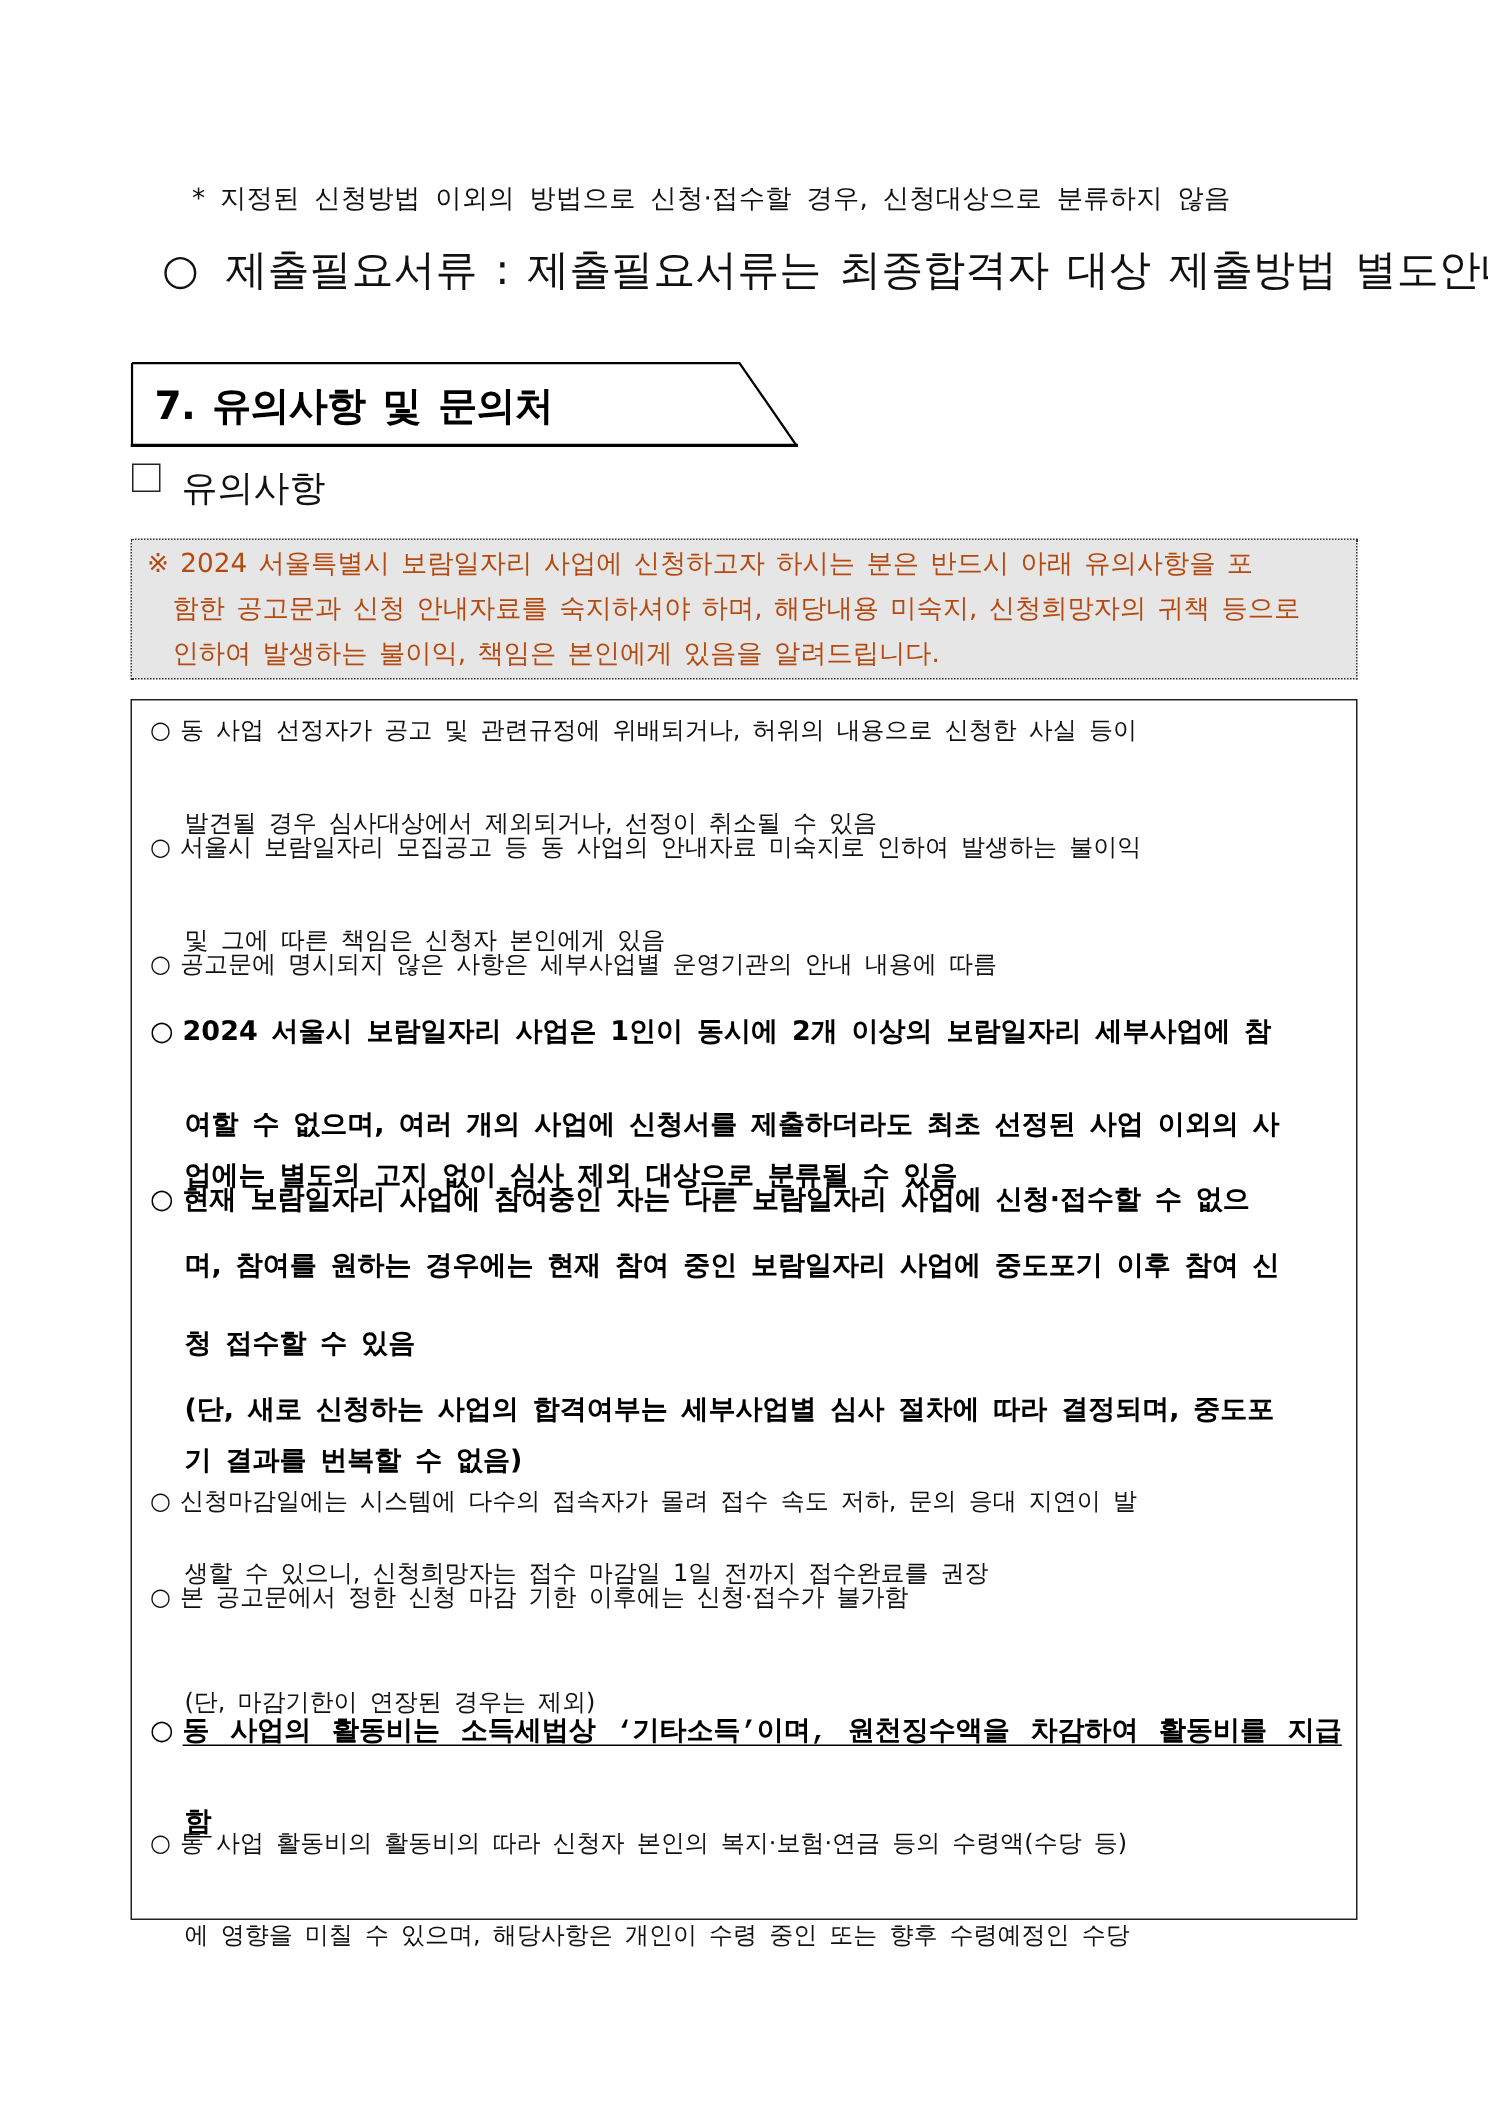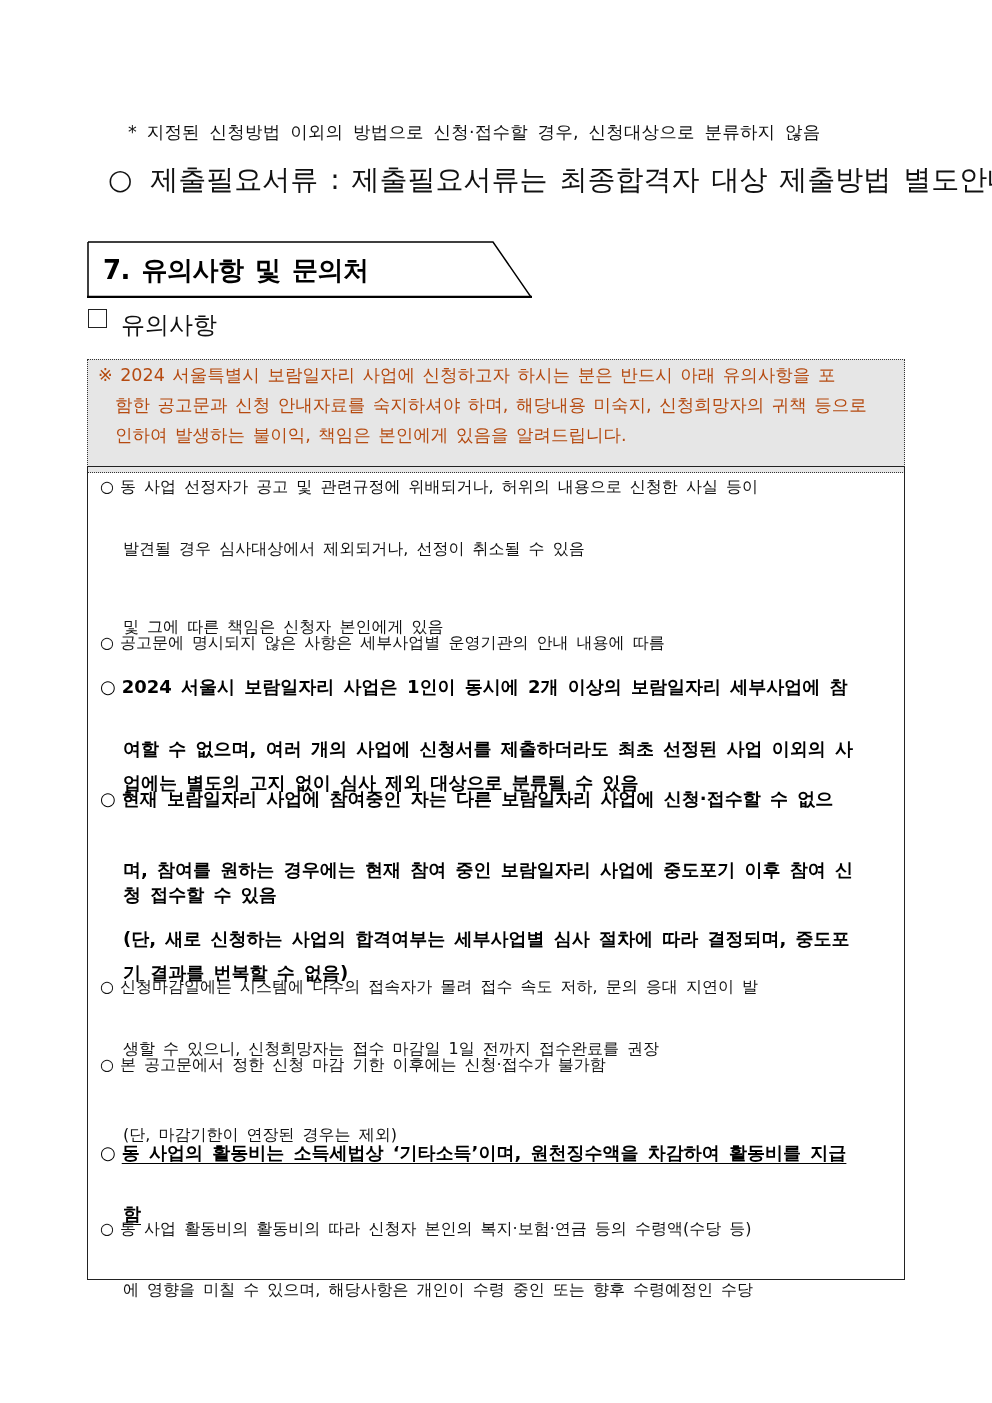--- a/index.html
+++ b/index.html
@@ -24,34 +24,34 @@
     color: #000; letter-spacing: -0.5px; word-spacing: 3px;
   }
   .subhead {
     left: 88px; top: 309px; font-size: 24px; display: flex; 
   }
   .subhead .box {
     display: inline-block; width: 19px; height: 19px; border: 1.5px solid #222;
     margin-right: 14px; box-sizing: border-box;
   }
   .alert-box {
-    position: absolute; left: 87px; top: 359px; width: 818px; height: 114px;
+    position: absolute; left: 87px; top: 359px; width: 818px; height: 94px;
     background: #e6e6e6; border: 1.5px dotted #333; box-sizing: border-box;
     color: #b54a10; font-size: 17.5px;
   }
   .alert-box .row { position: absolute; left: 10px; white-space: nowrap; word-spacing: 2px; }
   .alert-box .row.indent { left: 27px; }
   .content-box {
     position: absolute; left: 87px; top: 466px; width: 818px; height: 814px;
     border: 1.5px solid #222; box-sizing: border-box;
   }
   .item { position: absolute; left: 12px; white-space: nowrap; font-size: 16px; word-spacing: 3px; }
   .item.ind { left: 35px; margin-top: 27px; }
   .item.bold { font-weight: bold; font-size: 18px; color: #000; }
-  .item.uline span.u { text-decoration: underline; text-underline-offset: 4px; }
+  .item.uline span.u { text-decoration: underline; text-underline-offset: 4px; font-family: Liberation Mono, monospace; }
   .circle { display: inline-block; margin-right: 6px; }
 </style>
 </head>
 <body>
 
 <div class="line note-star">* 지정된 신청방법 이외의 방법으로 신청·접수할 경우, 신청대상으로 분류하지 않음</div>
 
 <div class="line submit-line">
   <span class="circle">○</span>
   <span>제출필요서류 : 제출필요서류는 최종합격자 대상 제출방법 별도안내 예정</span>
@@ -76,41 +76,44 @@
   <div class="row indent" style="top:63px">인하여 발생하는 불이익, 책임은 본인에게 있음을 알려드립니다.</div>
 </div>
 
 <div class="content-box">
 
   <div class="item" style="top:10px">
     <span class="circle">○</span><span>동 사업 선정자가 공고 및 관련규정에 위배되거나, 허위의 내용으로 신청한 사실 등이</span>
   </div>
   <div class="item ind" style="top:45px">발견될 경우 심사대상에서 제외되거나, 선정이 취소될 수 있음</div>
 
+  <div class="item" style="top:88px">
+    <span class="circle">○</span><span>서울시 보람일자리 모집공고 등 동 사업의 안내자료 미숙지로 인하여 발생하는 불이익</span>
+  </div>
   <div class="item ind" style="top:123px">및 그에 따른 책임은 신청자 본인에게 있음</div>
 
   <div class="item" style="top:166px">
     <span class="circle">○</span><span>공고문에 명시되지 않은 사항은 세부사업별 운영기관의 안내 내용에 따름</span>
   </div>
 
   <div class="item bold" style="top:208px">
     <span class="circle">○</span><span>2024 서울시 보람일자리 사업은 1인이 동시에 2개 이상의 보람일자리 세부사업에 참</span>
   </div>
   <div class="item bold ind" style="top:243px">여할 수 없으며, 여러 개의 사업에 신청서를 제출하더라도 최초 선정된 사업 이외의 사</div>
   <div class="item bold ind" style="top:277px">업에는 별도의 고지 없이 심사 제외 대상으로 분류될 수 있음</div>
 
   <div class="item bold" style="top:320px">
     <span class="circle">○</span><span>현재 보람일자리 사업에 참여중인 자는 다른 보람일자리 사업에 신청·접수할 수 없으</span>
   </div>
-  <div class="item bold ind" style="top:364px">며, 참여를 원하는 경우에는 현재 참여 중인 보람일자리 사업에 중도포기 이후 참여 신</div>
+  <div class="item bold ind" style="top:337px">며, 참여를 원하는 경우에는 현재 참여 중인 보람일자리 사업에 중도포기 이후 참여 신</div>
   <div class="item bold ind" style="top:389px">청 접수할 수 있음</div>
   <div class="item bold ind" style="top:433px">(단, 새로 신청하는 사업의 합격여부는 세부사업별 심사 절차에 따라 결정되며, 중도포</div>
   <div class="item bold ind" style="top:467px">기 결과를 번복할 수 없음)</div>
 
-  <div class="item" style="top:510px">
+  <div class="item" style="top:524px">
     <span class="circle">○</span><span>신청마감일에는 시스템에 다수의 접속자가 몰려 접수 속도 저하, 문의 응대 지연이 발</span>
   </div>
   <div class="item ind" style="top:545px">생할 수 있으니, 신청희망자는 접수 마감일 1일 전까지 접수완료를 권장</div>
 
   <div class="item" style="top:588px">
     <span class="circle">○</span><span>본 공고문에서 정한 신청 마감 기한 이후에는 신청·접수가 불가함</span>
   </div>
   <div class="item ind" style="top:631px">(단, 마감기한이 연장된 경우는 제외)</div>
 
   <div class="item bold uline" style="top:674px">

